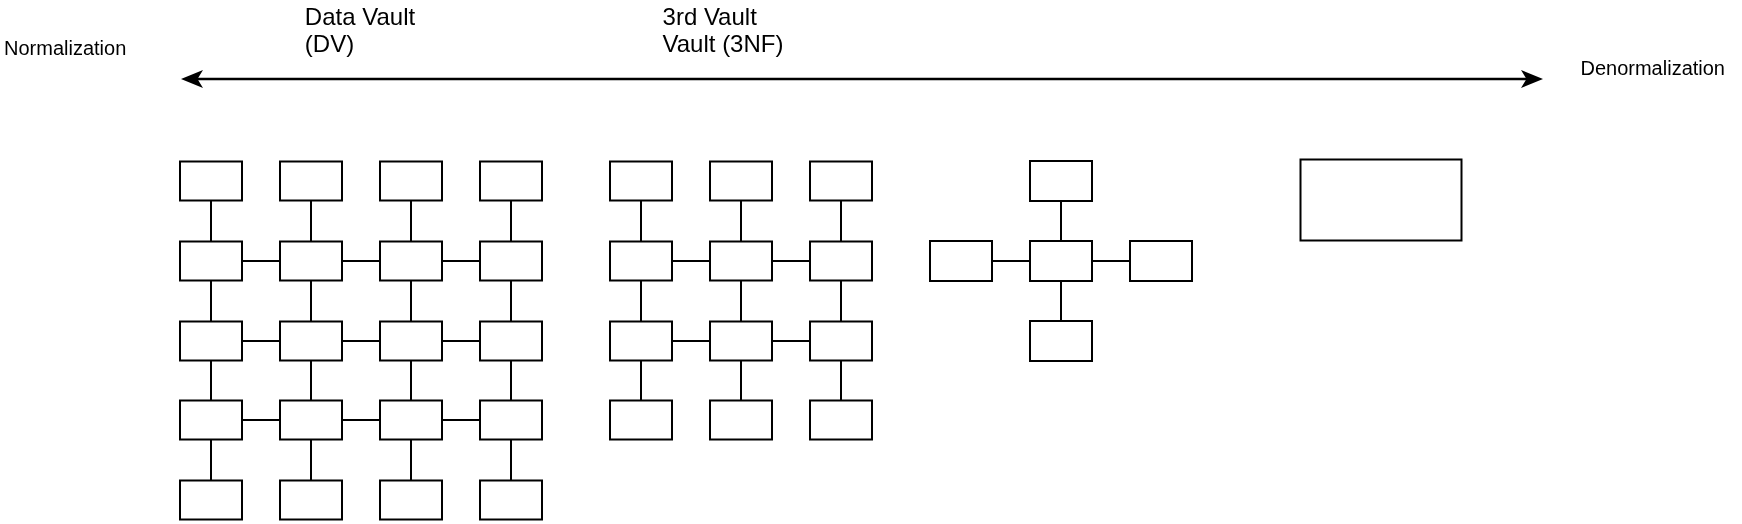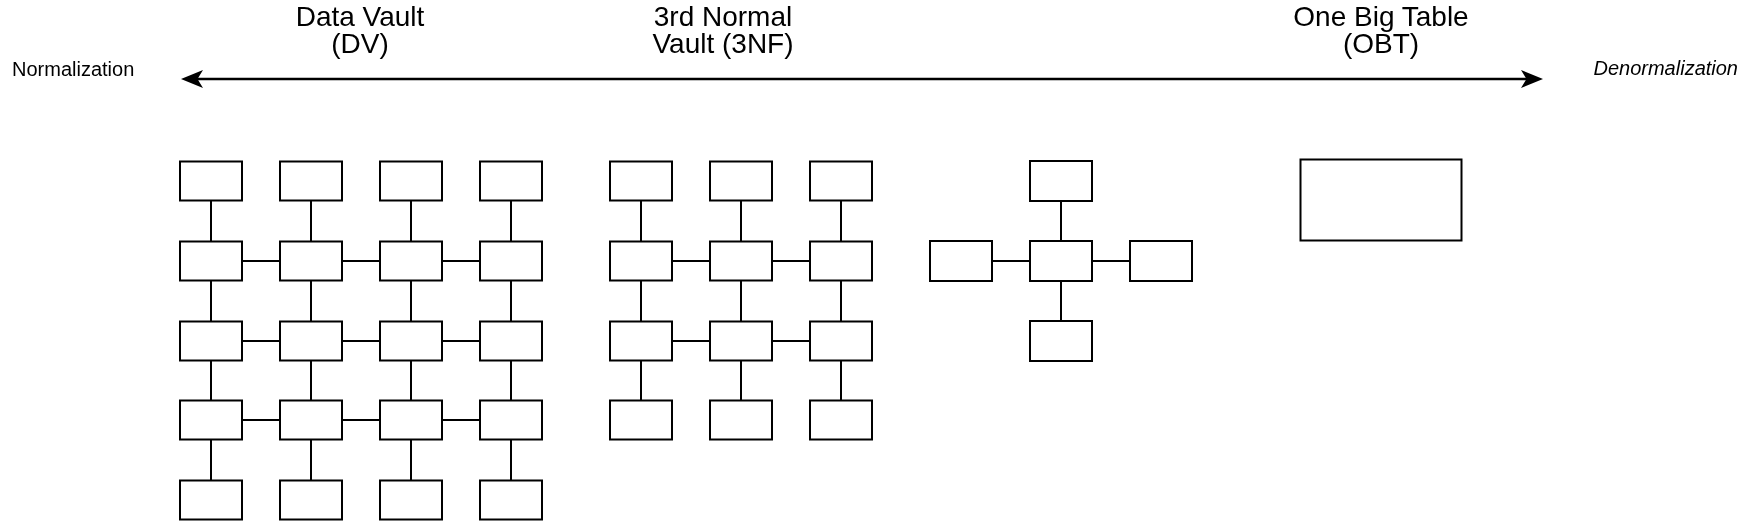--- a/index.html
+++ b/index.html
@@ -22,28 +22,27 @@
     top: 0;
     width: 1742px;
     height: 524px;
   }
   .side-label {
     position: absolute;
     font-size: 20px;
     line-height: 24px;
     white-space: nowrap;
   }
-  .side-label.left  { left: 4px;  top: 57px; margin-left: 8px; }
-  .side-label.right { right: 4px; top: 56px; font-style: italic; }
+  .side-label.left  { left: 4px;  top: 36px; }
+  .side-label.right { right: 17px; top: 56px; }
   .approach-label {
     position: absolute;
     top: 3px;
     transform: translateX(-50%);
-    text-align: center;
-    font-size: 28px;
+    font-size: 24px;
     line-height: 27px;
     white-space: nowrap;
   }
   .approach-label.pos-0 { left: 360px;  }
   .approach-label.pos-1 { left: 723px;  }
   .approach-label.pos-2 { left: 1060px; }
   .approach-label.pos-3 { left: 1381px; }
 </style>
 </head>
 <body>
@@ -53,29 +52,25 @@
   <div class="side-label left">Normalization</div>
 
   <div class="side-label right">Denormalization</div>
 
   <div class="approach-label pos-0">
     <div>Data Vault</div>
     <div>(DV)</div>
   </div>
 
   <div class="approach-label pos-1">
-    <div>3rd Normal</div>
+    <div>3rd Vault</div>
     <div>Vault (3NF)</div>
   </div>
 
 
-  <div class="approach-label pos-3">
-    <div>One Big Table</div>
-    <div>(OBT)</div>
-  </div>
 
   <svg id="schema-svg" class="schema-svg" viewBox="0 0 1742 524">
     <g>
       <line x1="196" y1="79" x2="1528" y2="79" stroke="#000000" stroke-width="2.5"></line>
       <polygon points="181,79 203,70 197.5,79 203,88" fill="#000000"></polygon>
       <polygon points="1543,79 1521,70 1526.5,79 1521,88" fill="#000000"></polygon>
     </g>
     <g id="schema-shapes">
         <line x1="211" y1="181" x2="211" y2="500" stroke="#000000" stroke-width="2"></line>
         <line x1="311" y1="181" x2="311" y2="500" stroke="#000000" stroke-width="2"></line>

